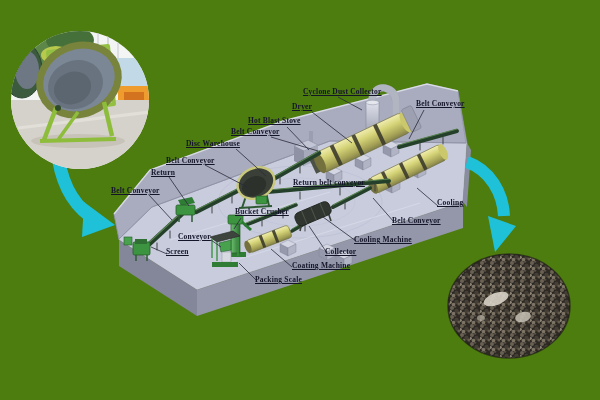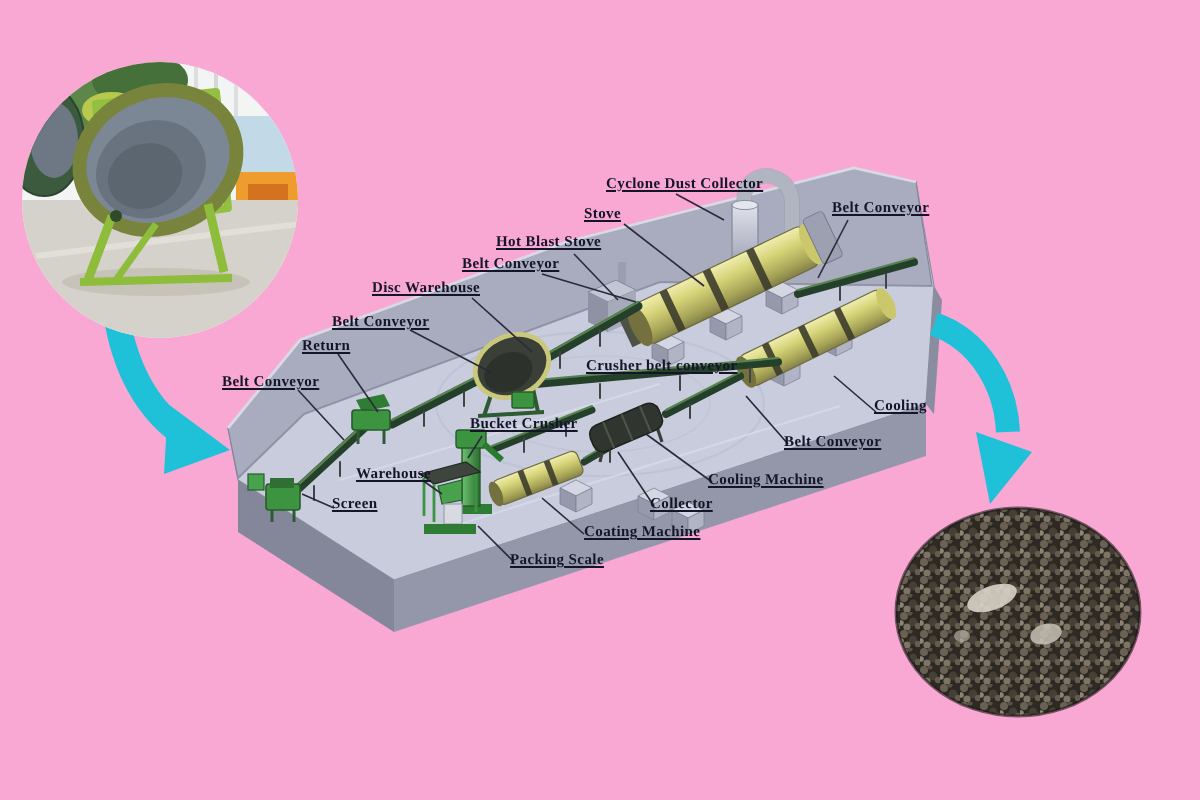--- a/index.html
+++ b/index.html
@@ -1,17 +1,17 @@
 <!DOCTYPE html>
 <html style="--arrow_teal: #1ec1d8; --machine_yellow: #d6d478; --equipment_green: #3c9440; --platform_top: #c8ccdd; --platform_wall: #a9acbe; --platform_side: #9497aa; --label_text: #15152a;"><head>
 <meta charset="utf-8">
 <style>
   html,body{margin:0;padding:0;background:#ffffff;}
   .stage{
-    position:relative;width:600px;height:400px;background:#f9a8d4;overflow:hidden;
+    position:relative;width:600px;height:400px;background:#4d7c0f;overflow:hidden;
     font-family:"Liberation Serif","DejaVu Serif",serif;
   }
   .stage svg{position:absolute;left:0;top:0;}
   .lbl{
     position:absolute;font-weight:bold;font-size:7.5px;line-height:8px;
     color:var(--label_text,#15152a);white-space:nowrap;
     text-decoration:underline;text-underline-offset:1px;letter-spacing:.2px;
   }
 </style>
 </head>
@@ -296,33 +296,33 @@
     <ellipse cx="509" cy="306" rx="61" ry="52" fill="url(#granules)"></ellipse>
     <ellipse cx="496" cy="299" rx="13" ry="6" fill="#d8d2c6" opacity="0.9" transform="rotate(-20 496 299)"></ellipse>
     <ellipse cx="523" cy="317" rx="8" ry="5" fill="#c7c1b5" opacity="0.85" transform="rotate(-15 523 317)"></ellipse>
     <ellipse cx="481" cy="318" rx="4" ry="3" fill="#b5ae9f" opacity="0.7"></ellipse>
     <ellipse cx="509" cy="306" rx="61" ry="52" fill="none" stroke="#1c1915" stroke-width="1.5" opacity="0.6"></ellipse>
   </g>
 </svg>
 
 <div>
   <div class="lbl" style="left:303px;top:88px">Cyclone Dust Collector</div>
-  <div class="lbl" style="left:292px;top:103px">Stove</div>
+  <div class="lbl" style="left:292px;top:103px">Dryer</div>
   <div class="lbl" style="left:416px;top:100px">Belt Conveyor</div>
   <div class="lbl" style="left:248px;top:117px">Hot Blast Stove</div>
   <div class="lbl" style="left:231px;top:128px">Belt Conveyor</div>
   <div class="lbl" style="left:186px;top:140px">Disc Warehouse</div>
   <div class="lbl" style="left:166px;top:157px">Belt Conveyor</div>
   <div class="lbl" style="left:151px;top:169px">Return</div>
   <div class="lbl" style="left:111px;top:187px">Belt Conveyor</div>
-  <div class="lbl" style="left:293px;top:179px">Crusher belt conveyor</div>
+  <div class="lbl" style="left:293px;top:179px">Return belt conveyor</div>
   <div class="lbl" style="left:437px;top:199px">Cooling</div>
   <div class="lbl" style="left:392px;top:217px">Belt Conveyor</div>
   <div class="lbl" style="left:235px;top:208px">Bucket Crusher</div>
   <div class="lbl" style="left:354px;top:236px">Cooling Machine</div>
-  <div class="lbl" style="left:178px;top:233px">Warehouse</div>
+  <div class="lbl" style="left:178px;top:233px">Conveyor</div>
   <div class="lbl" style="left:325px;top:248px">Collector</div>
   <div class="lbl" style="left:166px;top:248px">Screen</div>
   <div class="lbl" style="left:292px;top:262px">Coating Machine</div>
   <div class="lbl" style="left:255px;top:276px">Packing Scale</div>
 </div>
 
 </div>
 
 </body></html>

